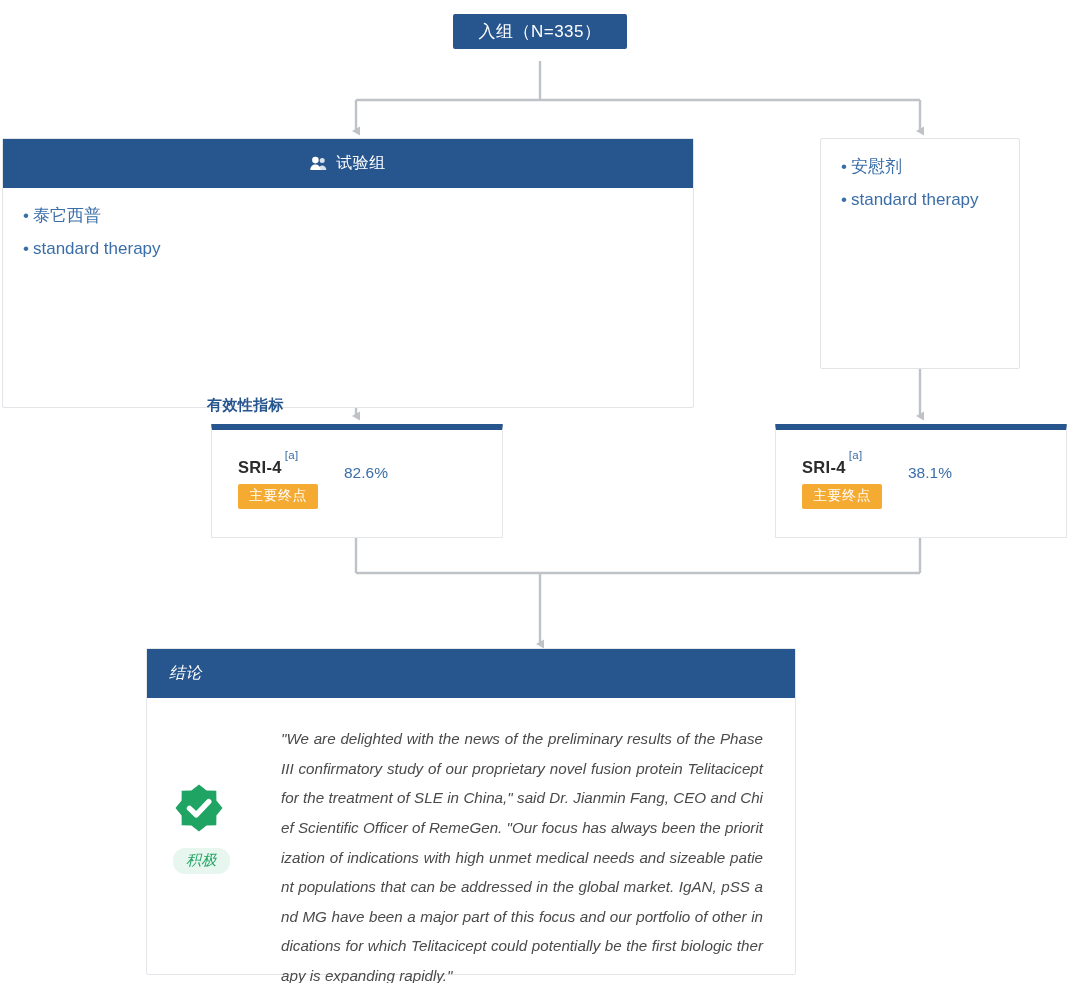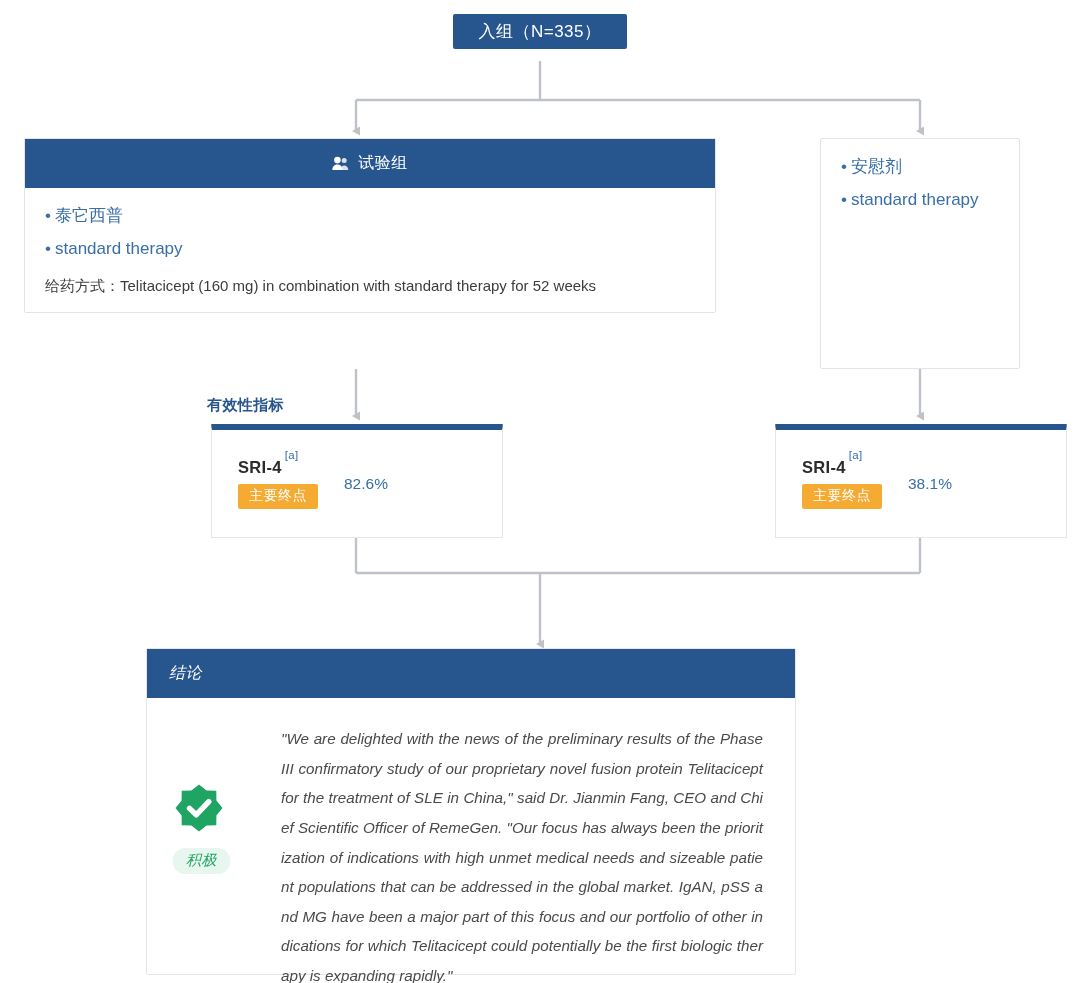--- a/index.html
+++ b/index.html
@@ -127,21 +127,21 @@
     font-size: 14px;
     border-radius: 2px;
     padding: 3px 11px 4px 11px;
     letter-spacing: 0.5px;
     display: inline-block;
   }
   .endpoint-value {
     color: #3a6ea8;
     font-size: 15.5px;
     margin-left: 26px;
-    margin-top: 19px;
+    margin-top: 8px;
     white-space: nowrap;
   }
 
   
   .conclusion-card {
     border: 1px solid #e4e6ea;
     background: #ffffff;
     box-sizing: border-box;
     border-radius: 2px;
   }
@@ -219,40 +219,39 @@
       <path d="M356,573 L920,573"></path>
 
       <path d="M540,573 L540,644" marker-end="url(#arrowhead)"></path>
     </g>
   </svg>
 
   <div class="abs entry-node">
     <span>入组（N=335）</span>
   </div>
 
-  <div class="abs arm-card" style="left:24px; top:138px; width:692px; height:175px;">
+  <div class="abs arm-card" style="left:2px; top:138px; width:692px; height:270px;">
     <div class="arm-header">
       <span>
         <svg width="17" height="15" viewBox="0 0 17 15" aria-hidden="true">
           <circle cx="5.4" cy="4.1" r="3.3" fill="#ffffff"></circle>
           <path d="M0.3,14 C0.3,10.4 2.6,8.4 5.4,8.4 C8.2,8.4 10.5,10.4 10.5,14 Z" fill="#ffffff"></path>
           <circle cx="12.2" cy="4.6" r="2.5" fill="#ffffff" opacity="0.82"></circle>
           <path d="M8.6,14 C8.6,11.2 10.2,9.4 12.2,9.4 C14.3,9.4 16.3,11.1 16.3,14 Z" fill="#ffffff" opacity="0.82"></path>
         </svg>
       </span>
       <span>试验组</span>
     </div>
     <div class="arm-body">
       <div class="bullet-line">
         <span class="dot">•</span><span>泰它西普</span>
       </div>
       <div class="bullet-line">
         <span class="dot">•</span><span>standard therapy</span>
       </div>
-      <div class="dose-line">给药方式：Telitacicept (160 mg) in combination with standard therapy for 52 weeks</div>
     </div>
   </div>
 
   <div class="abs arm-card" style="left:820px; top:138px; width:200px; height:231px;">
     <div class="arm-body">
       <div class="bullet-line">
         <span class="dot">•</span><span>安慰剂</span>
       </div>
       <div class="bullet-line">
         <span class="dot">•</span><span>standard therapy</span>

